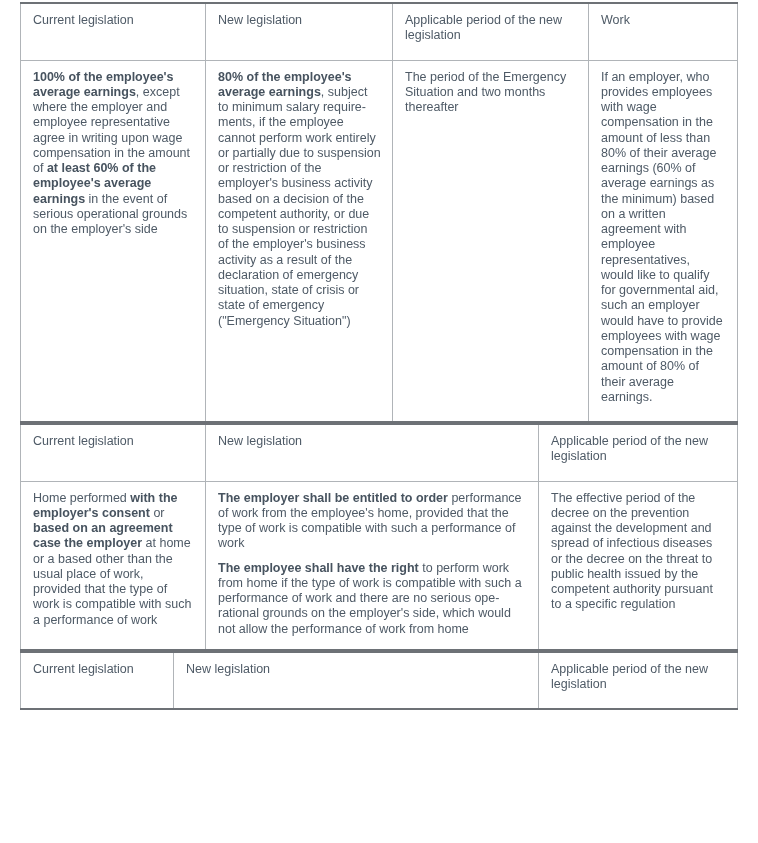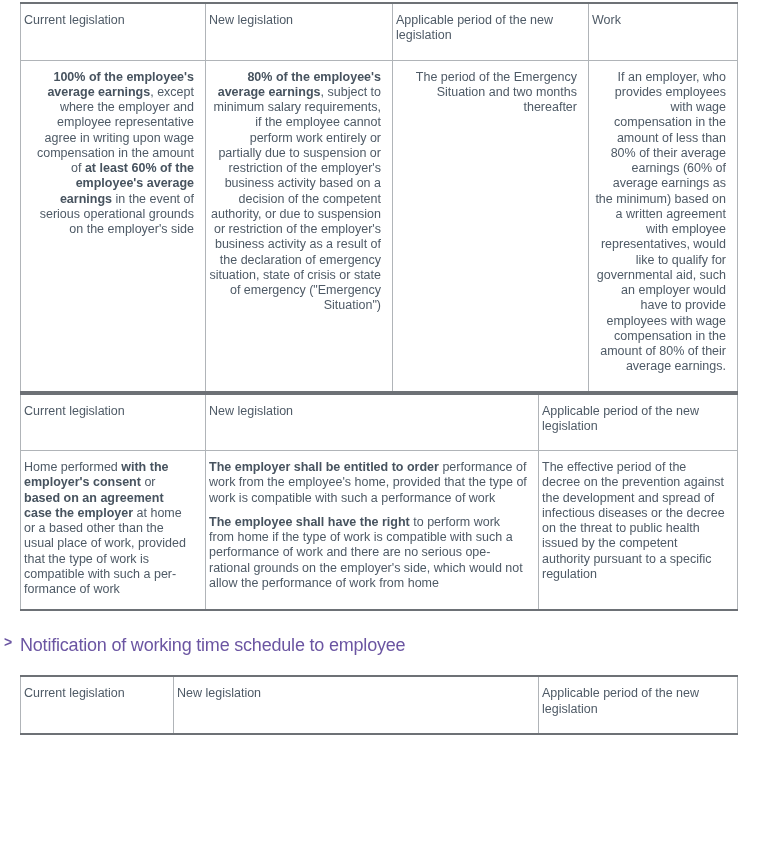--- a/index.html
+++ b/index.html
@@ -37,27 +37,27 @@
     border-bottom: 2px solid #6d7176;
     border-left: 1px solid #8d9196;
     border-right: 1px solid #8d9196;
   }
   .tbl th, .tbl td {
     border: 1px solid #b0b4b8;
     vertical-align: top;
     text-align: left;
     font-size: 12.5px;
     line-height: 1.22;
-    padding: 9px 11px 12px 3px;
+    padding: 9px 11px 12px 12px;
   }
   .tbl th { font-weight: 400; padding-bottom: 16px; }
   .tbl td p { margin: 0 0 9px 0; }
   .tbl td p:last-child { margin-bottom: 0; }
   .tbl b { font-weight: 700; color: #47535f; }
-  table[data-table="0"] tbody td { padding-bottom: 16px; text-align: right; }
+  table[data-table="0"] tbody td { padding-bottom: 16px; }
 </style>
 </head>
 <body>
 
 <div class="page">
 
   <div class="sec">
     <table class="tbl" data-table="0">
       <colgroup>
         <col style="width:185px">
@@ -117,23 +117,20 @@
             </td>
             <td>
               <p><span>The effective period of the decree on the prevention against the development and spread of infectious diseases or the decree on the threat to public health issued by the competent authority pursuant to a specific regulation</span></p>
             </td>
           </tr>
         </tbody>
     </table>
   </div>
 
   <div class="sec">
-    <h2>
-      <span class="chev">&gt;</span><span>Notification of working time schedule to employee</span>
-    </h2>
     <table class="tbl" data-table="2">
       <colgroup>
         <col style="width:153px">
           <col style="width:365px">
           <col style="width:199px">
       </colgroup>
       <thead>
           <tr>
             <th>Current legislation</th>
             <th>New legislation</th>

